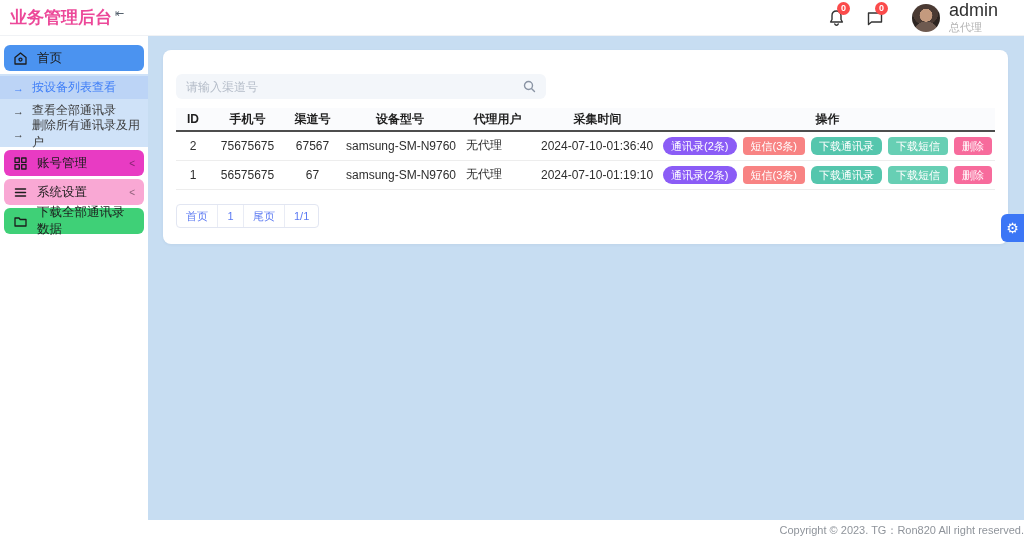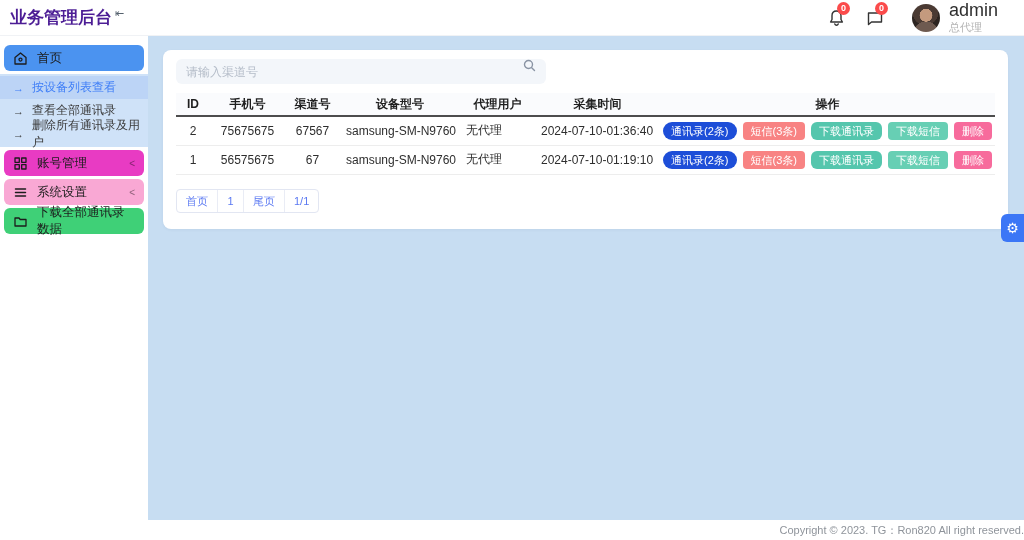--- a/index.html
+++ b/index.html
@@ -4,21 +4,21 @@
 <style>
   * { box-sizing: border-box; margin: 0; padding: 0; }
   html,body { width:1024px; height:540px; overflow:hidden; }
   body { font-family:"Liberation Sans", sans-serif; background:#fff; position:relative; }
 
   
   .topbar { position:absolute; top:0; left:0; right:0; height:36px; background:#fff;
             display:flex; align-items:center; justify-content:space-between; z-index:6;
             border-bottom:1px solid #f0f2f5; }
   .brand { width:148px; padding-left:10px; display:flex; align-items:flex-start; gap:3px; }
-  .brand-title { font-size:17px; font-weight:bold; color:#4c1d95; line-height:34px; }
+  .brand-title { font-size:17px; font-weight:bold; color:#ec4899; line-height:34px; }
   .collapse-ic { font-size:11px; color:#55616e; margin-top:6px; cursor:pointer; }
   .top-right { display:flex; align-items:center; padding-right:26px; gap:20px; }
   .icon-wrap { position:relative; width:18px; height:18px; cursor:pointer; }
   .icon-wrap svg { display:block; }
   .badge { position:absolute; top:-7px; left:9px; background:#fb4b4b; color:#fff; font-size:9px;
            min-width:13px; height:13px; line-height:13px; border-radius:7px; text-align:center;
            padding:0 2px; font-weight:bold; }
   .user { display:flex; align-items:center; gap:9px; margin-left:8px; }
   .avatar { width:28px; height:28px; border-radius:50%;
             background:
@@ -46,37 +46,37 @@
                   font-size:12px; color:#3a3a3a; cursor:pointer; }
   .submenu-item .arr { font-size:11px; }
   .submenu-item.active { background:#bcd4f6; color:#3e7ef7; }
 
   
   .main { position:absolute; top:36px; left:148px; right:0; bottom:0; background:#c7ddf2; }
   .card { position:absolute; left:15px; top:14px; right:16px; background:#fff; border-radius:8px;
           padding:8px 13px 16px; box-shadow:0 1px 3px rgba(30,60,110,0.06); }
 
   .search-box { width:370px; height:25px; background:#f3f6fa; border-radius:6px;
-                display:flex; padding:0 10px; margin-top:1px; }
+                display:flex; align-items:center; padding:0 10px; margin-top:16px; }
   .search-box input { flex:1; border:none; background:transparent; outline:none;
                       font-size:12px; color:#333; font-family:inherit; }
   .search-box input::placeholder { color:#b4bcc8; }
   .search-ic { cursor:pointer; display:flex; }
 
   table { width:100%; border-collapse:collapse; margin-top:9px; font-size:12px; color:#2e2e2e; }
   thead th { font-weight:bold; height:23px; border-bottom:2px solid #4d4d4d; background:#fafbfd;
              color:#1f1f1f; font-size:12px; }
   tbody td { height:29px; border-bottom:1px solid #ededed; }
   .ta-c { text-align:center; }
   .ta-l { text-align:left; padding-left:6px; }
 
   .actions { display:flex; gap:6px; justify-content:center; align-items:center; }
   .pill { height:18px; line-height:18px; padding:0 8px; border-radius:4px; color:#fff;
           font-size:11px; white-space:nowrap; border:none; cursor:pointer; font-family:inherit; }
-  .p-black  { background:#1d4ed8; border-radius:10px; }
+  .p-black  { background:#8b5cf6; border-radius:10px; }
   .p-salmon { background:#f88383; }
   .p-teal   { background:#55c6ad;border-radius:6px; }
   .p-teal2  { background:#67cfb4; }
   .p-pink   { background:#f76b9c; }
 
   .pagination { display:inline-flex; margin-top:14px; border:1px solid #e2e6f2; border-radius:4px;
                 overflow:hidden; background:#fff; }
   .page-cell { min-width:26px; padding:0 9px; height:22px; line-height:22px; text-align:center;
                font-size:11px; color:#5b79f2; border-right:1px solid #e9ecf5; cursor:pointer; }
   .page-cell:last-child { border-right:none; cursor:default; }

